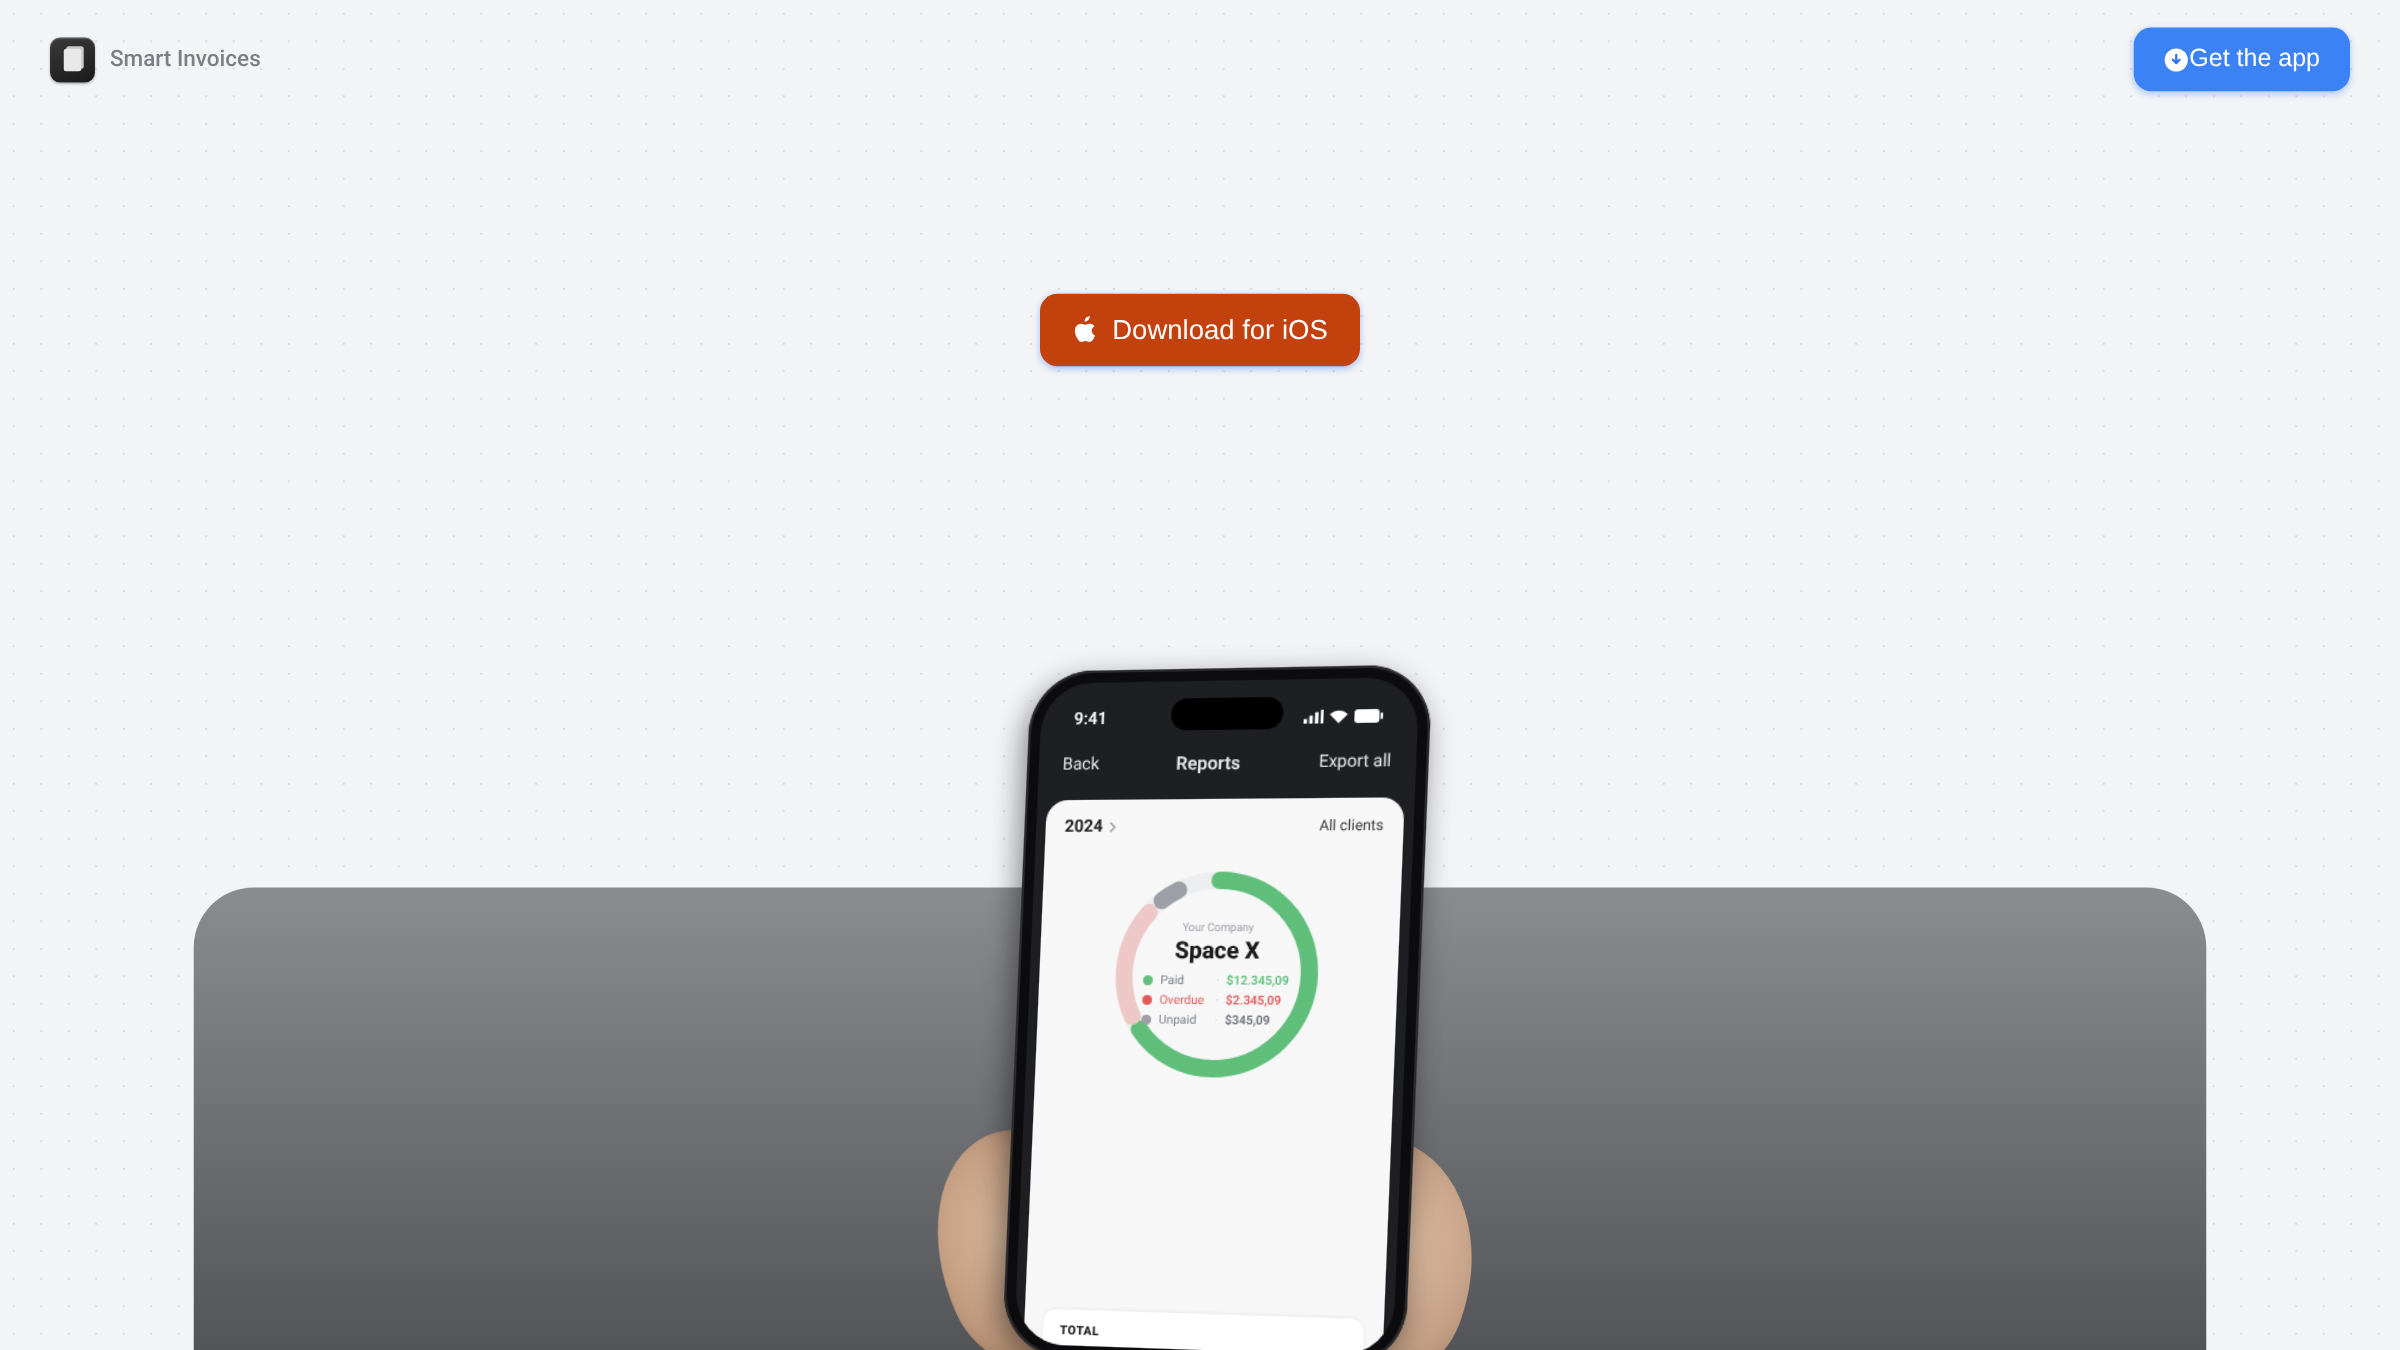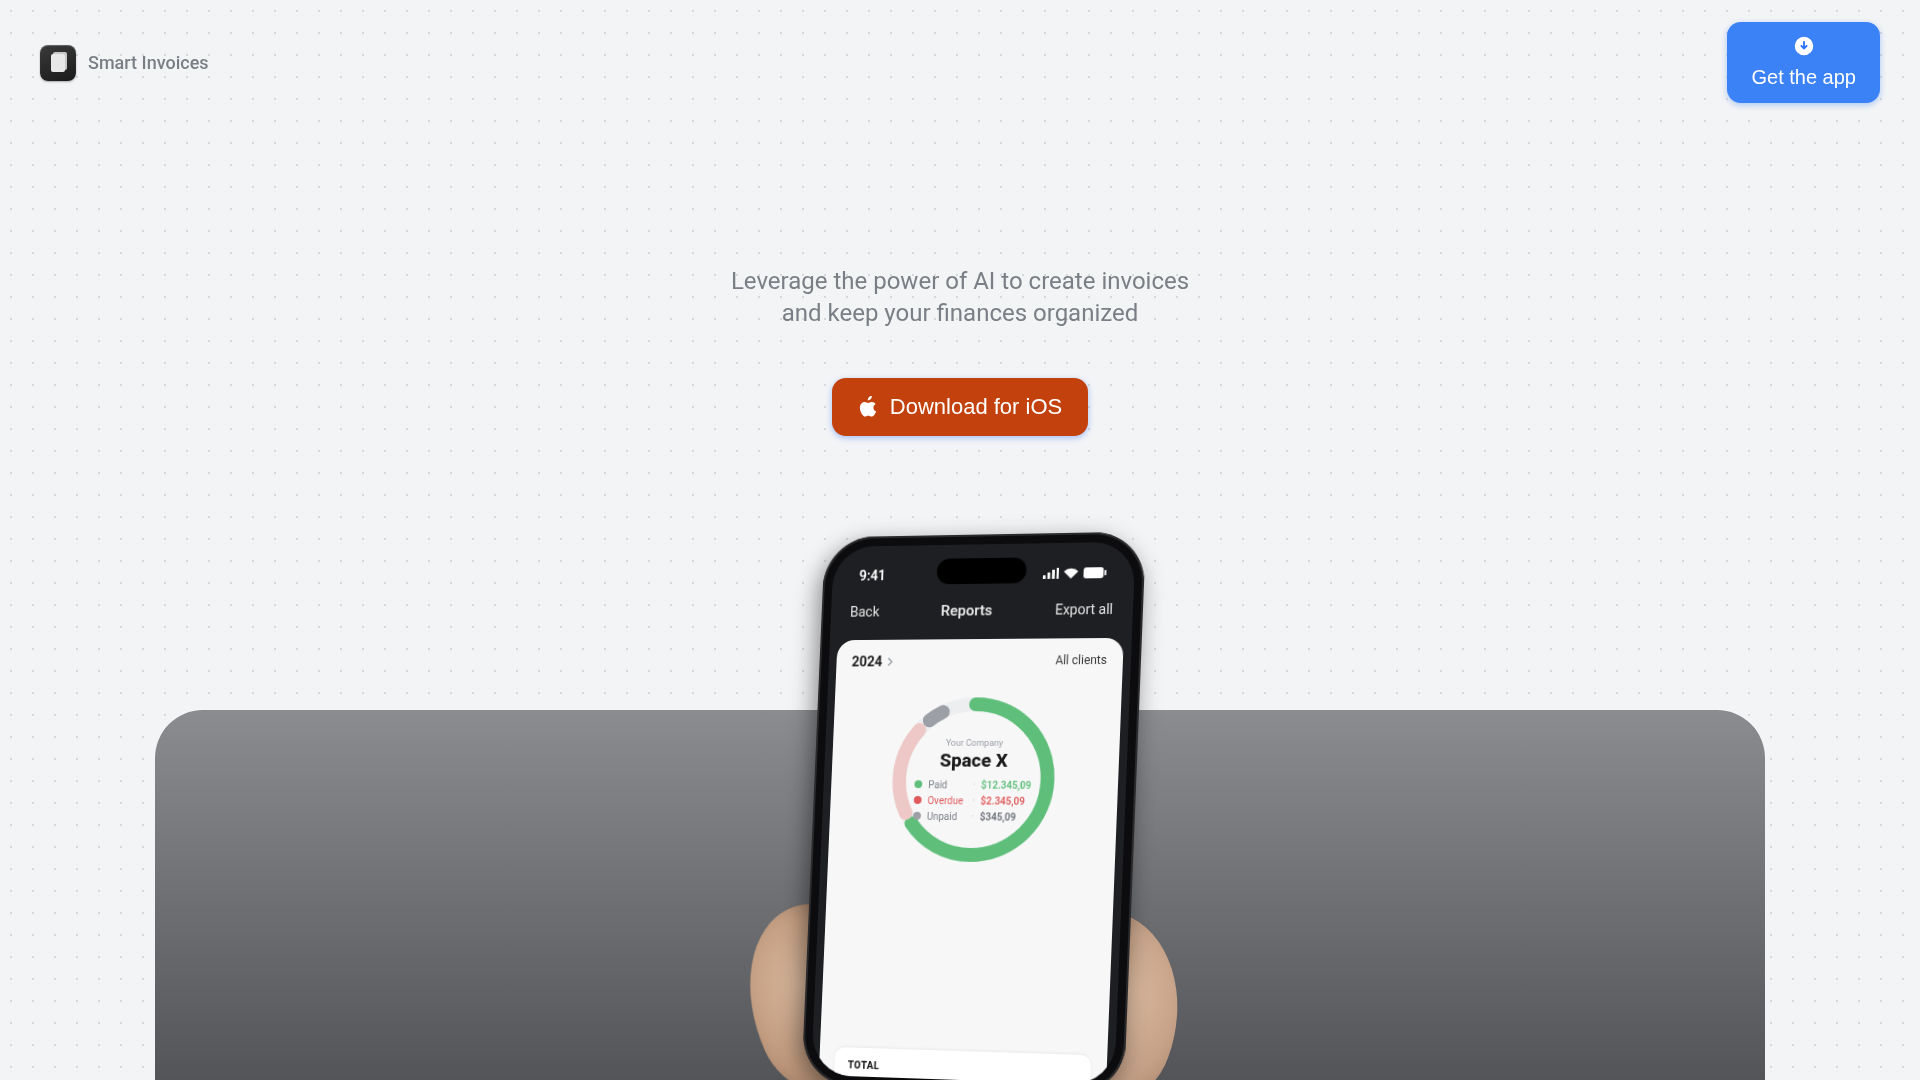--- a/index.html
+++ b/index.html
@@ -22,26 +22,25 @@
   background: linear-gradient(160deg,#3a3a3a,#1a1a1a);
   box-shadow: inset 0 1px 1px rgba(255,255,255,.25), 0 1px 2px rgba(0,0,0,.3);
   display: flex; align-items: center; justify-content: center;
 }
 .brand-icon-inner {
   width: 14px; height: 18px; background: #e8e8e8; border-radius: 2px;
   box-shadow: 2px -2px 0 #c8c8c8;
 }
 .brand-name { font-size: 18px; color: #7a7f86; font-weight: 500; }
 .get-app-btn {
-  display: flex; align-items: center; gap: 10px;
+  display: flex; align-items: center; 
   background: #3b82f6; border: none; color: #fff;
   padding: 14px 24px; border-radius: 14px;
   font-size: 20px; font-weight: 500; cursor: pointer;
   box-shadow: 0 2px 6px rgba(59,130,246,.4);
-  flex-direction: column;
 }
 .get-app-btn svg { width: 20px; height: 20px; }
 
 .hero { text-align: center; margin-top: 140px; }
 .hero-title {
   font-size: 96px; font-weight: 700; letter-spacing: -2px;
   background: linear-gradient(180deg,#1a1c20 0%, #6a6e76 100%);
   -webkit-background-clip: text; background-clip: text; color: transparent;
   line-height: 1;
 }
@@ -160,22 +159,20 @@
   <button class="get-app-btn">
     <svg viewBox="0 0 24 24" fill="none" stroke="#fff" stroke-width="2.2">
       <circle cx="12" cy="12" r="10" fill="#fff"></circle>
       <path d="M12 7v8m0 0l-3.2-3.2M12 15l3.2-3.2" stroke="#2d74f7" stroke-linecap="round" stroke-linejoin="round"></path>
     </svg>
     <span>Get the app</span>
   </button>
 </div>
 
 <div class="hero">
-  <p class="hero-sub">Leverage the power of AI to create invoices
-and keep your finances organized</p>
   <div class="cta-row">
     <button class="cta">
       <svg viewBox="0 0 384 512">
           <path d="M318.7 268.7c-.2-36.7 16.4-64.4 50-84.8-18.8-26.9-47.2-41.7-84.7-44.6-35.5-2.8-74.3 20.7-88.5 20.7-15 0-49.4-19.7-76.4-19.7C63.3 141.2 4 184.8 4 273.5q0 39.3 14.4 81.2c12.8 36.7 59 126.7 107.2 125.2 25.2-.6 43-17.9 75.8-17.9 31.8 0 48.3 17.9 76.4 17.9 48.6-.7 90.4-82.5 102.6-119.3-65.2-30.7-61.7-90-61.7-91.9zM256.1 67.1c27.3-32.4 24.8-61.9 24-72.5-24.1 1.4-52 16.4-67.9 34.9-17.5 19.8-27.8 44.3-25.6 71.9 26.1 2 49.9-11.4 69.5-34.3z"></path>
         </svg>
       <span>Download for iOS</span>
     </button>
   </div>
 </div>
 

